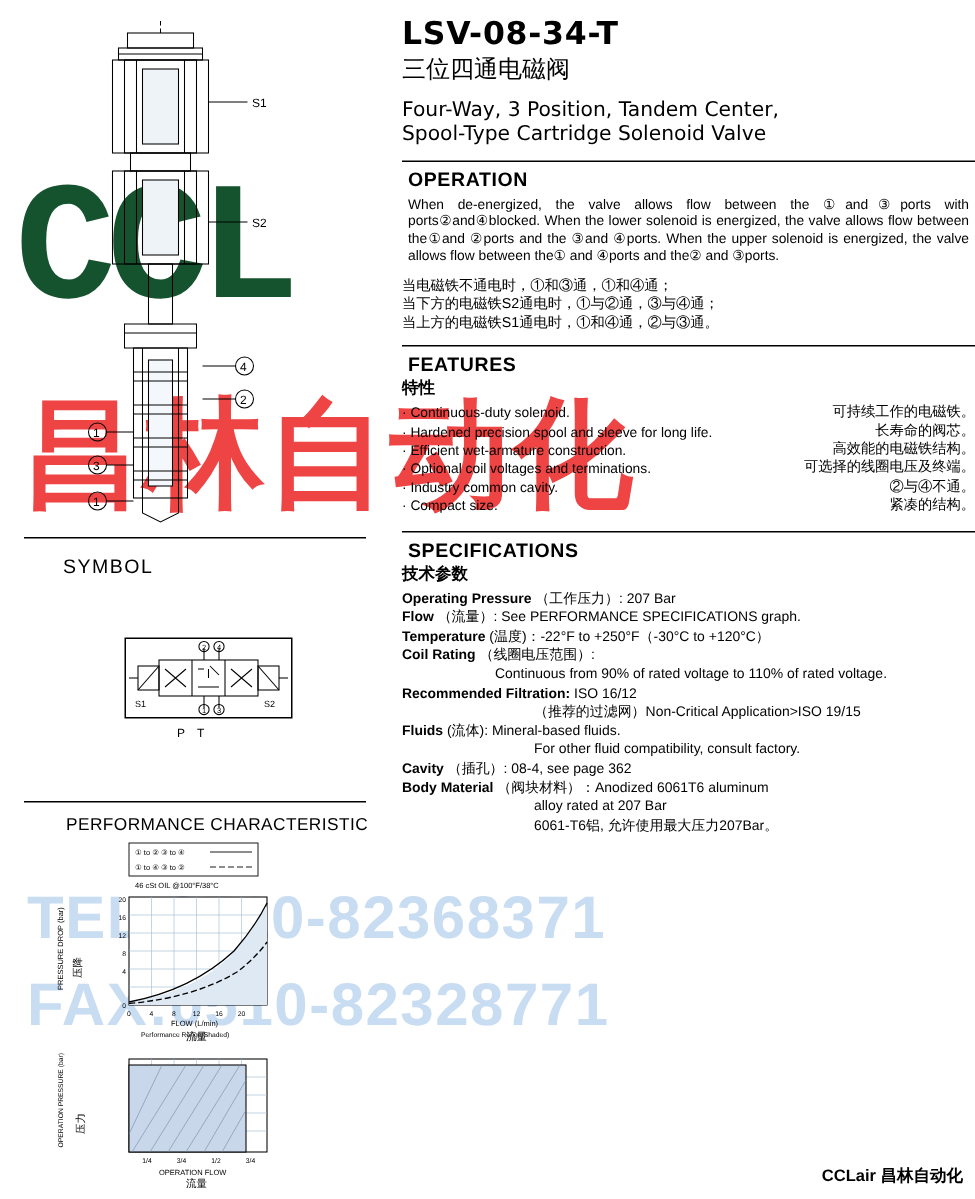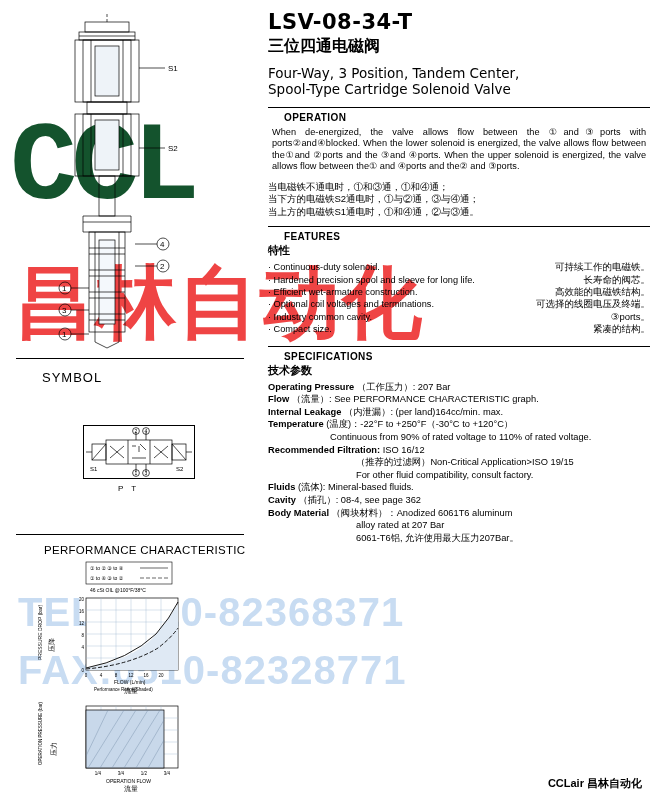--- a/index.html
+++ b/index.html
@@ -76,30 +76,30 @@
   .perf-wrap{position:absolute;left:28px;top:560px;width:215px;height:230px;}
 
   
   .right-col{position:absolute;left:268px;top:0;width:382px;height:611px;}
   .title{
     font-size:21px;font-weight:bold;letter-spacing:.5px;
     margin:10px 0 2px 0;
     font-family:"DejaVu Sans", sans-serif;
   }
   .subtitle-cn{
-    font-size:16px;font-weight:bold;margin:2px 0 8px 0;
+    font-size:16px;font-weight:normal;margin:2px 0 8px 0;
     font-family:"DejaVu Sans", sans-serif;
   }
   .subtitle-en{
     font-size:13.5px;line-height:16px;margin:0 0 10px 0;
     font-family:"DejaVu Sans", sans-serif;
   }
   .hr{height:1px;background:#000;margin:2px 0 4px 0;}
   .h-sec{
-    font-size:10px;font-weight:bold;letter-spacing:.4px;margin:4px 0 1px 16px;
+    font-size:13px;font-weight:bold;letter-spacing:.4px;margin:4px 0 1px 4px;
   }
   .h-sec-cn{font-size:11px;font-weight:bold;margin:0 0 3px 0;}
   .body-txt{font-size:9.2px;line-height:11.4px;text-align:justify;margin:4px;}
   .body-cn{font-size:9.5px;line-height:12.5px;margin:0;}
   .feat-row{
     font-size:9.2px;line-height:12.4px;
     display:flex;justify-content:space-between;align-items:flex-end;
   }
   .feat-row .en{flex:0 0 auto;}
   .feat-row .cn{flex:0 0 auto;text-align:right;font-size:9.5px;}
@@ -373,65 +373,65 @@
     <div class="feat-row">
       <span class="en">· Efficient wet-armature construction.</span>
       <span class="cn">高效能的电磁铁结构。</span>
     </div>
     <div class="feat-row">
       <span class="en">· Optional coil voltages and terminations.</span>
       <span class="cn">可选择的线圈电压及终端。</span>
     </div>
     <div class="feat-row">
       <span class="en">· Industry common cavity.</span>
-      <span class="cn">③ports。</span>
+      <span class="cn">②与④不通。</span>
     </div>
     <div class="feat-row">
       <span class="en">· Compact size.</span>
       <span class="cn">紧凑的结构。</span>
     </div>
 
     <div class="hr" style="margin-top:10px;"></div>
     <div class="h-sec">SPECIFICATIONS</div>
     <div class="h-sec-cn">技术参数</div>
 
     <div class="spec-line">
       <b>Operating Pressure</b>
       <span>（工作压力）: 207 Bar</span>
     </div>
     <div class="spec-line">
       <b>Flow</b>
-      <span>（流量）: See PERFORMANCE CHARACTERISTIC graph.</span>
-    </div>
-    <div class="spec-line">
-      <b>Internal Leakage</b>
-      <span>（内泄漏）: (per land)164cc/min. max.</span>
+      <span>（流量）: See PERFORMANCE SPECIFICATIONS graph.</span>
     </div>
     <div class="spec-line">
       <b>Temperature</b>
       <span>(温度)：-22°F to +250°F（-30°C to +120°C）</span>
     </div>
+    <div class="spec-line">
+      <b>Coil Rating</b>
+      <span>（线圈电压范围）:</span>
+    </div>
     <div class="spec-line spec-ind">
       <span>Continuous from 90% of rated voltage to 110% of rated voltage.</span>
     </div>
     <div class="spec-line">
       <b>Recommended Filtration:</b>
       <span>ISO 16/12</span>
     </div>
     <div class="spec-line spec-ind2">
       <span>（推荐的过滤网）Non-Critical Application&gt;ISO 19/15</span>
     </div>
+    <div class="spec-line">
+      <b>Fluids</b>
+      <span>(流体): Mineral-based fluids.</span>
+    </div>
     <div class="spec-line spec-ind2">
       <span>For other fluid compatibility, consult factory.</span>
     </div>
     <div class="spec-line">
-      <b>Fluids</b>
-      <span>(流体): Mineral-based fluids.</span>
-    </div>
-    <div class="spec-line">
       <b>Cavity</b>
       <span>（插孔）: 08-4, see page 362</span>
     </div>
     <div class="spec-line">
       <b>Body Material</b>
       <span>（阀块材料）：Anodized 6061T6 aluminum</span>
     </div>
     <div class="spec-line spec-ind2">
       <span>alloy rated at 207 Bar</span>
     </div>

